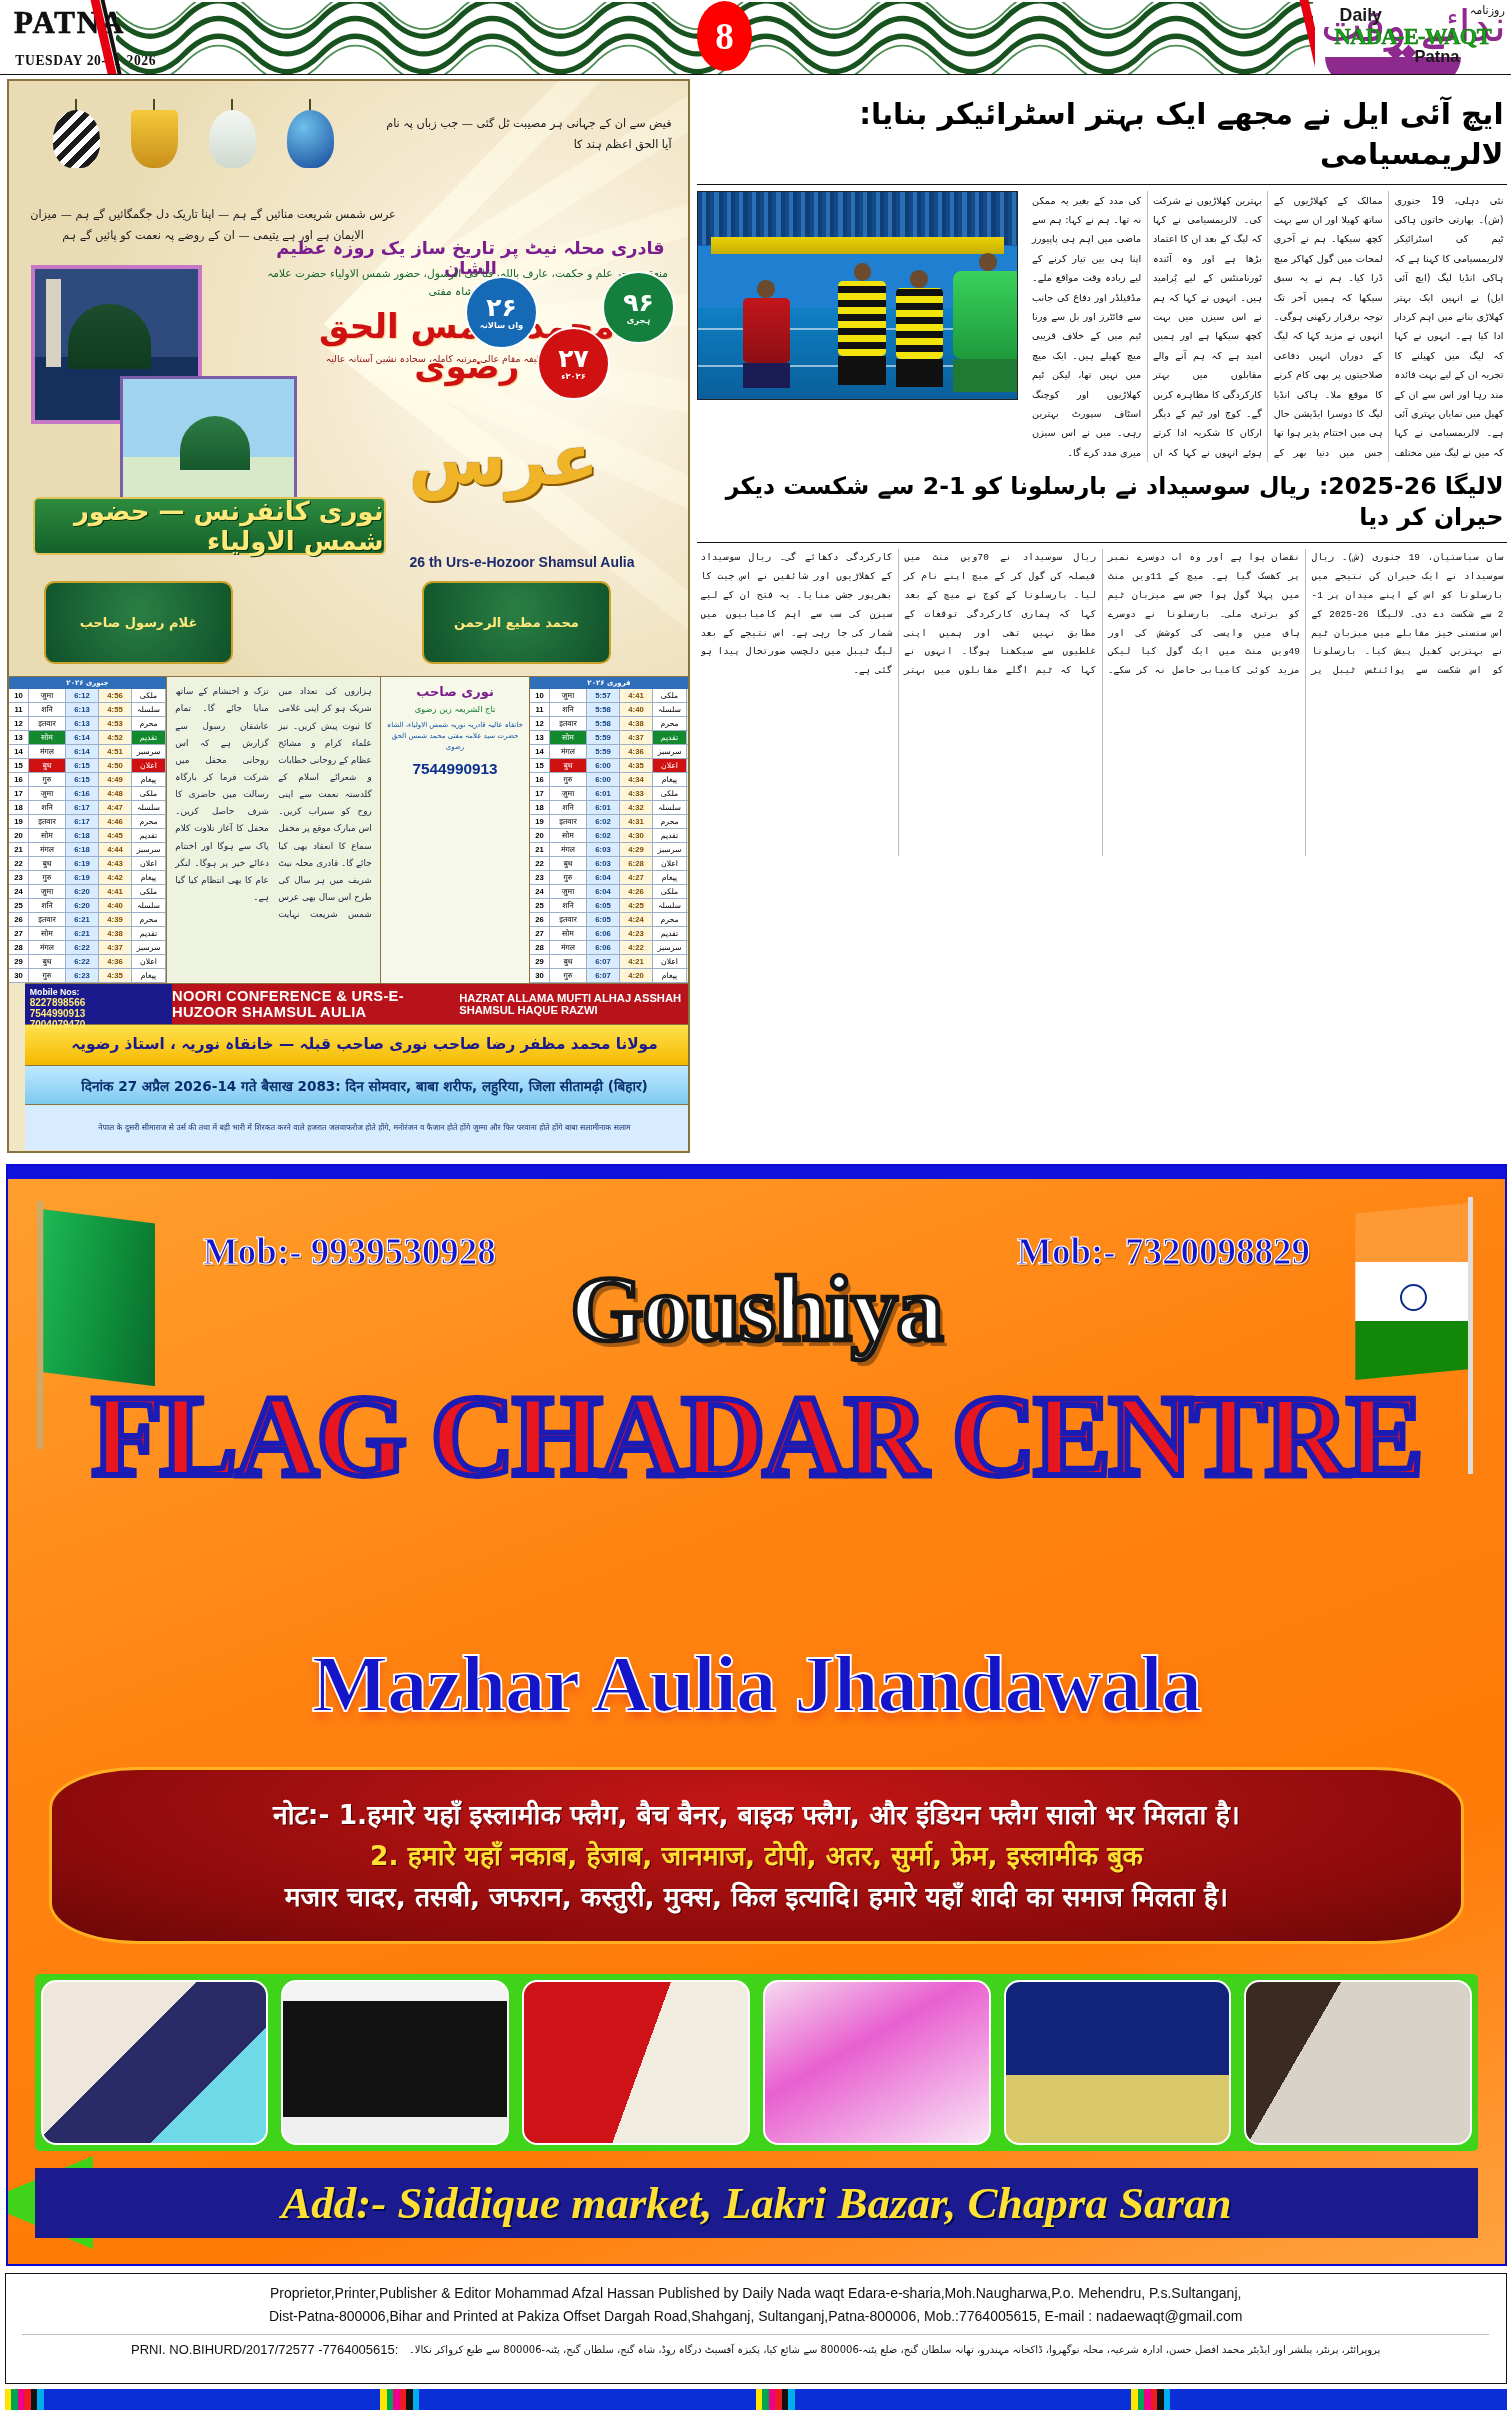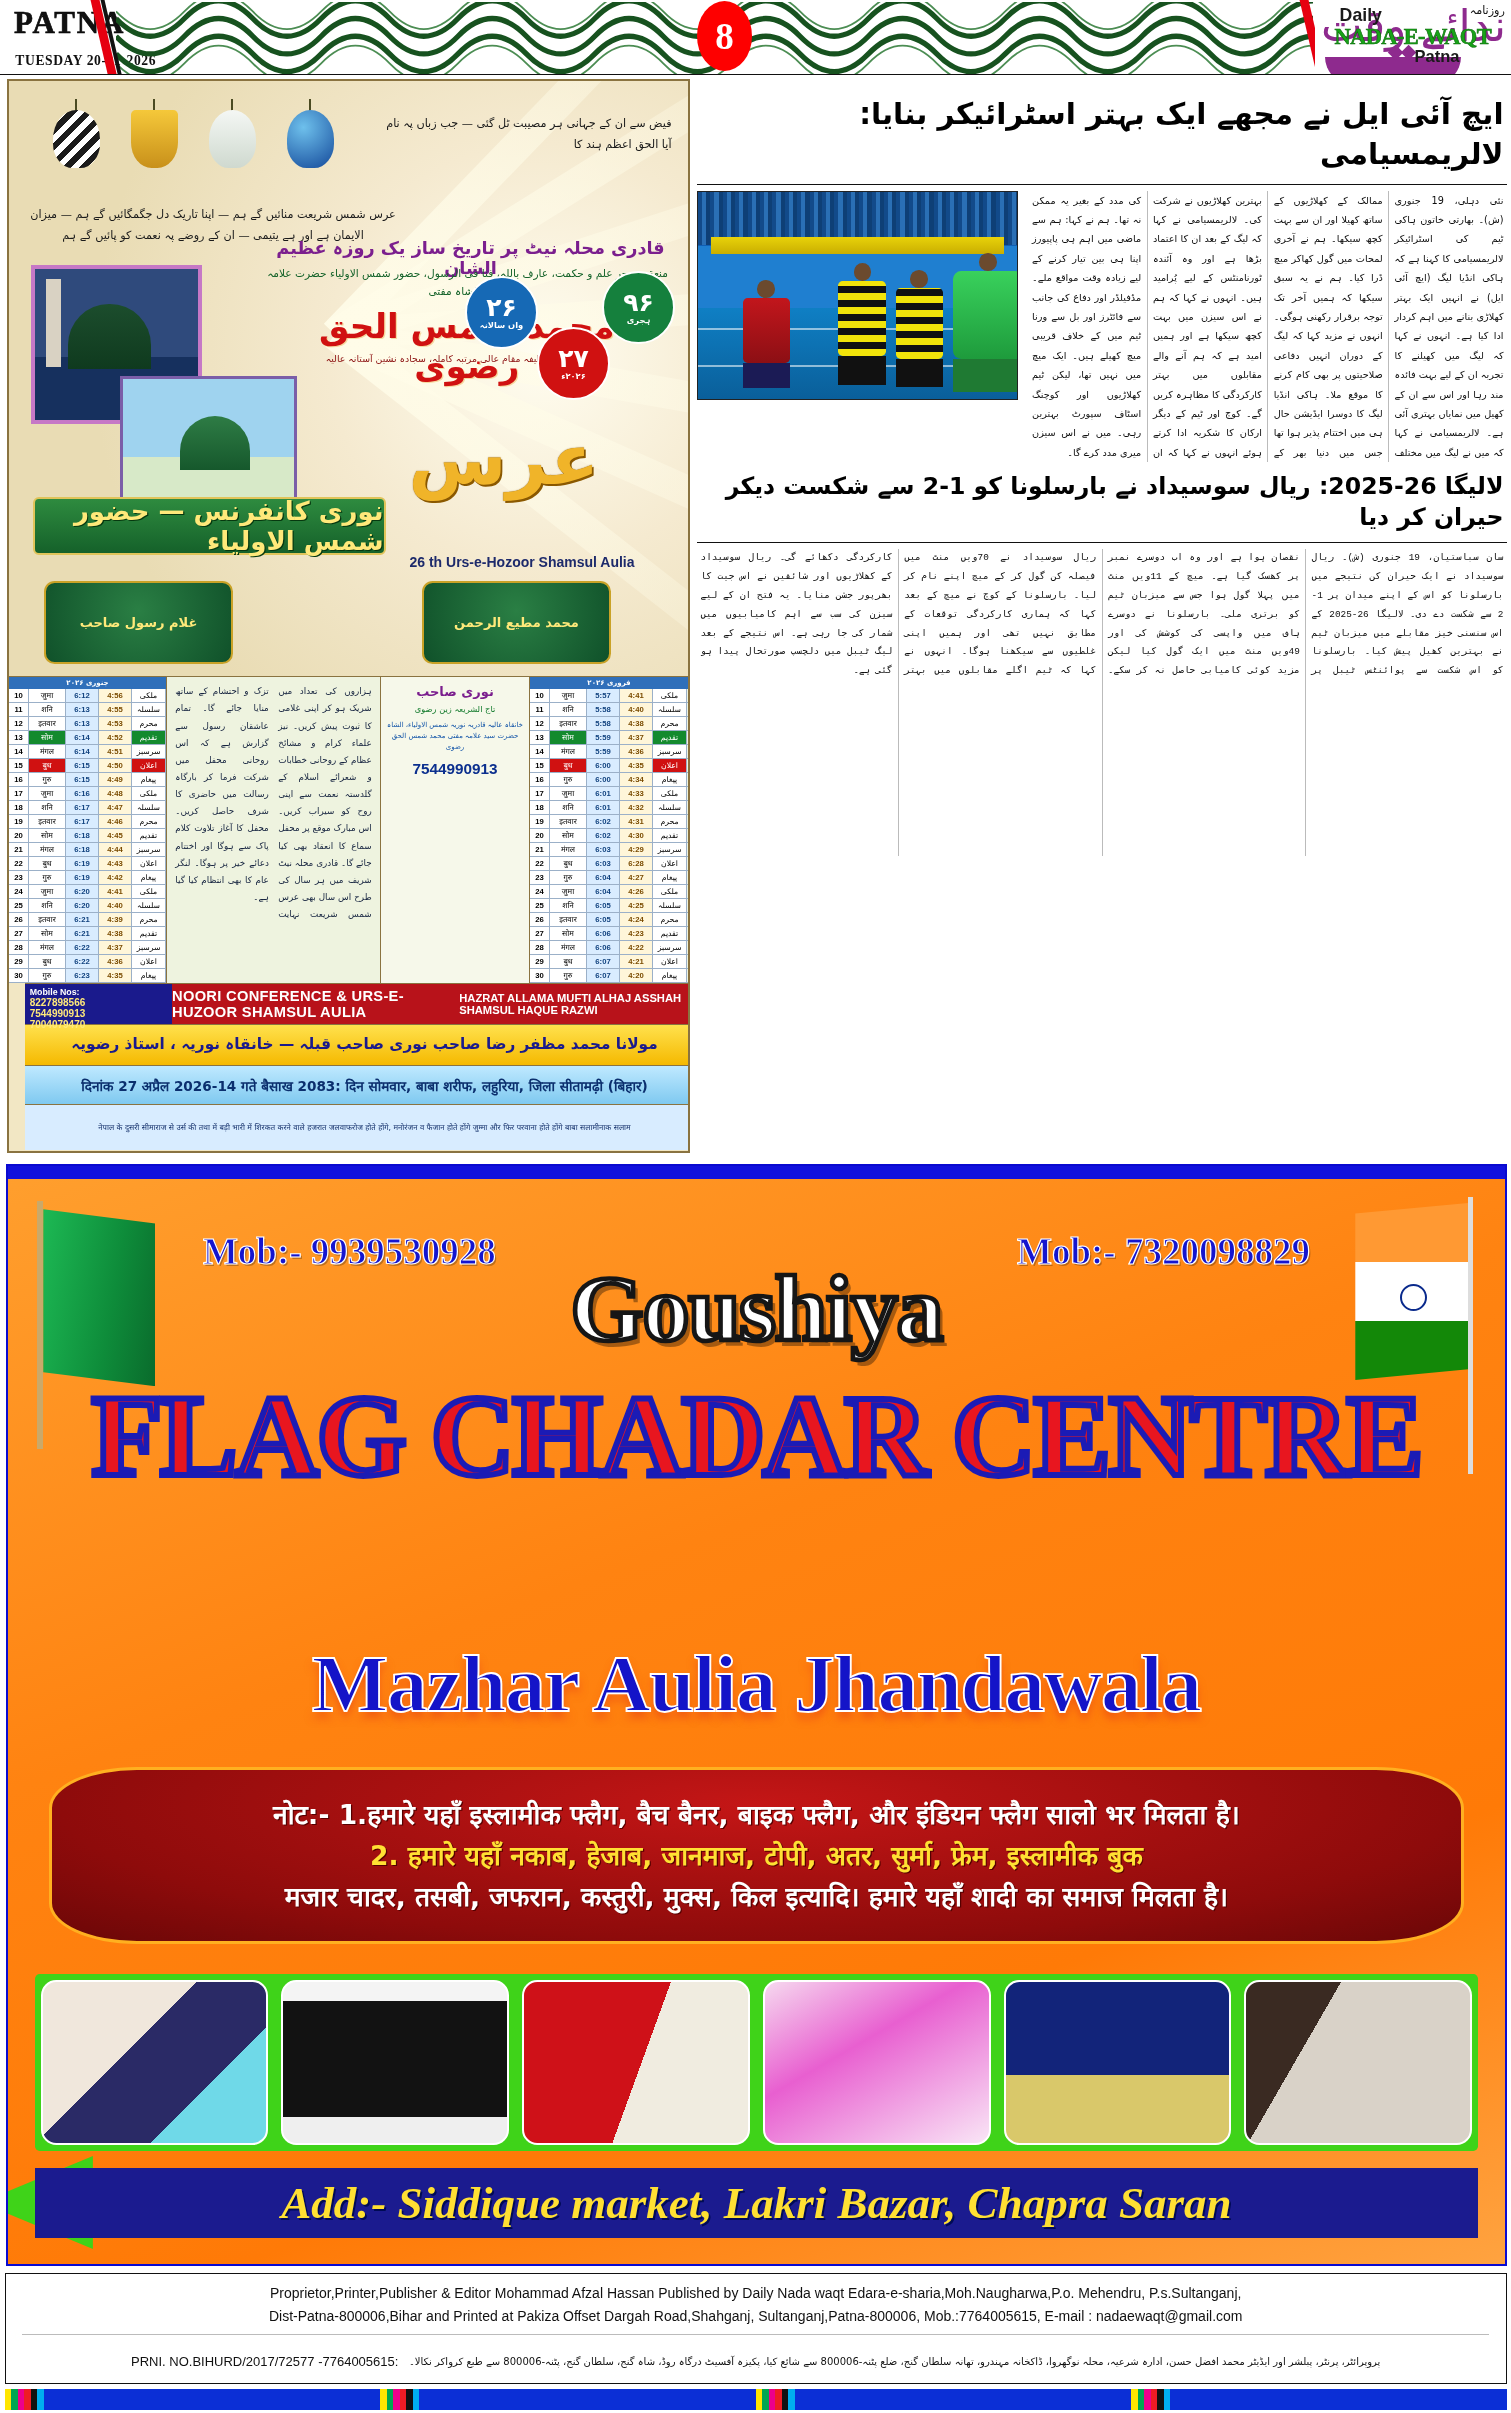--- a/index.html
+++ b/index.html
@@ -477,21 +477,21 @@
   }
 
   
   .footer {
     position: absolute; left: 4.7px; top: 2273px; width: 1502px; height: 111px;
     border: 1.8px solid #111; background: #fff; padding: 8.3px 16.5px;
     text-align: center; font-family: "Liberation Sans", sans-serif;
   }
   .foot-line { font-size: 14px; color: #111; line-height: 1.62; }
   .foot-prni {
-    margin-top: 5.9px; border-top: 0.6px solid #bbb; padding-top: 19px;
+    margin-top: 5.9px; border-top: 0.6px solid #bbb; padding-top: 7px;
     display: flex; align-items: center; justify-content: center; gap: 10.6px;
   }
   .foot-prni .en { font-size: 13px; color: #111; }
   .foot-prni .ur {
     direction: rtl; font-family: "DejaVu Sans", sans-serif;
     font-size: 10px; color: #111;
   }
   .colorbar {
     position: absolute; left: 4.7px; top: 2389px; width: 1502px; height: 21px;
     display: flex;

